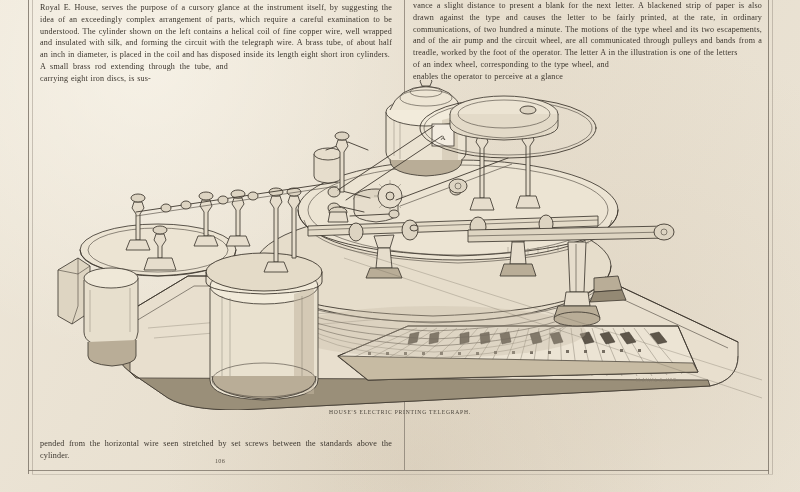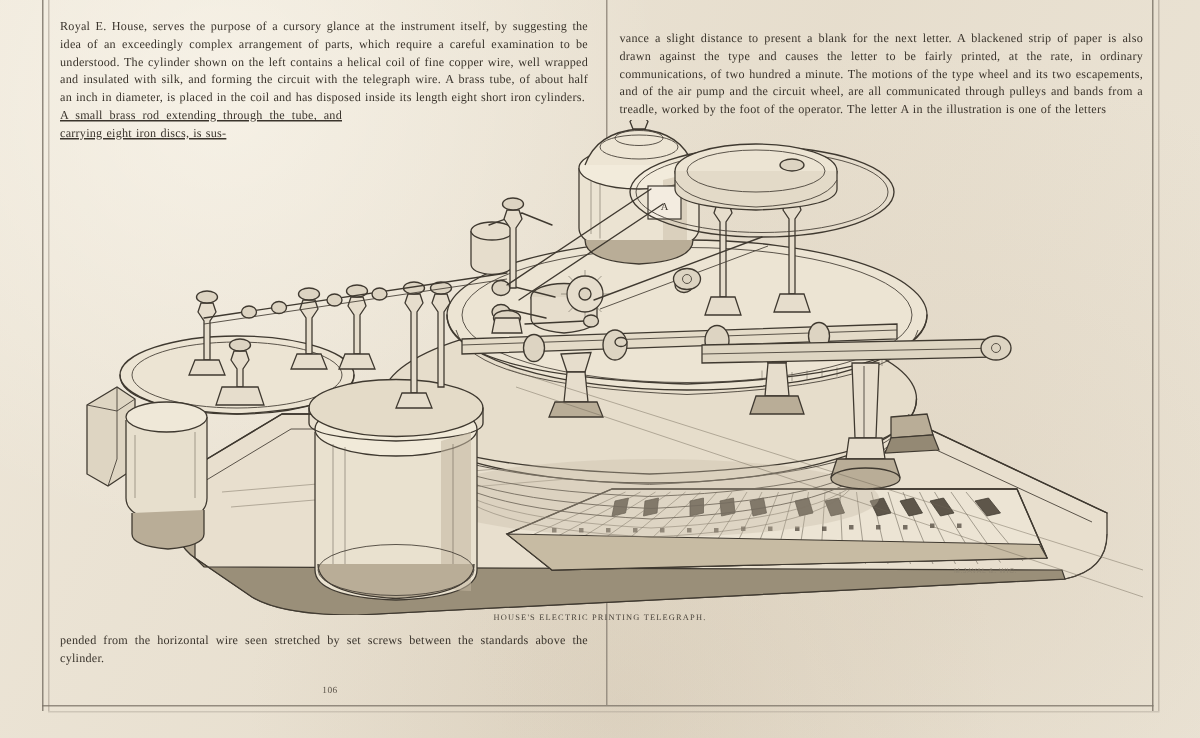--- a/index.html
+++ b/index.html
@@ -41,25 +41,25 @@
   .col{
     position:absolute;
     font-size:8.1px;
     line-height:11.75px;
     text-align:justify;
     color:#3a342c;
     letter-spacing:.02em;
     word-spacing:.06em;
   }
   .col p{ margin:0; text-align:justify; text-justify:inter-word; }
-  .col p + p{ text-indent:1.4em;text-decoration:underline; }
-
-  #col-left-top{ left:40px; top:12px; width:352px; }
-  #col-right-top{ left:413px; top:20px; width:349px; }
-  #col-left-bottom{ left:40px; top:421px; width:352px; }
+  .col p + p{ text-indent:1.4em; }
+
+  #col-left-top{ left:40px; top:2px; width:352px; }
+  #col-right-top{ left:413px; top:0; width:349px; }
+  #col-left-bottom{ left:40px; top:438px; width:352px; }
   #col-right-bottom{ left:413px; top:421px; width:349px; }
 
   
   #col-left-top .narrow{ width:188px; }
 
   
   .rc-indent{ margin-left:153px; width:196px; text-align:justify; }
 
   
   #caption{
@@ -115,20 +115,21 @@
   <div class="frame-h-bottom2"></div>
   <div class="col-rule"></div>
 
   <div class="col" id="col-left-top">
     <p>Royal E. House, serves the purpose of a cursory glance at the instrument itself, by suggesting the idea of an exceedingly complex arrangement of parts, which require a careful examination to be understood. The cylinder shown on the left contains a helical coil of fine copper wire, well wrapped and insulated with silk, and forming the circuit with the telegraph wire. A brass tube, of about half an inch in diameter, is placed in the coil and has disposed inside its length eight short iron cylinders.</p>
     <p class="narrow" style="text-indent:0">A small brass rod extending through the tube, and carrying eight iron discs, is sus-</p>
   </div>
 
   <div class="col" id="col-right-top">
     <p>vance a slight distance to present a blank for the next letter. A blackened strip of paper is also drawn against the type and causes the letter to be fairly printed, at the rate, in ordinary communications, of two hundred a minute. The motions of the type wheel and its two escapements, and of the air pump and the circuit wheel, are all communicated through pulleys and bands from a treadle, worked by the foot of the operator. The letter A in the illustration is one of the letters</p>
+    <p class="rc-indent" style="text-indent:0">of an index wheel, corresponding to the type wheel, and enables the operator to perceive at a glance</p>
   </div>
 
   <div id="figure">
     <svg viewBox="0 0 724 330" preserveAspectRatio="none" aria-hidden="true">
 
       <g>
         <path class="ink-fl" d="M90 232 L150 196 L560 196 L700 262 L700 276 Q700 300 672 306 L200 330 Q150 330 130 318 L92 292 Q78 282 78 264 L78 248 Q78 238 90 232 Z" style="fill:#e8dfce"></path>
         <path class="ink" d="M90 232 L150 196 L560 196 L700 262"></path>
         <path class="ink-t" d="M98 241 L156 206 L556 206 L690 268"></path>
 

